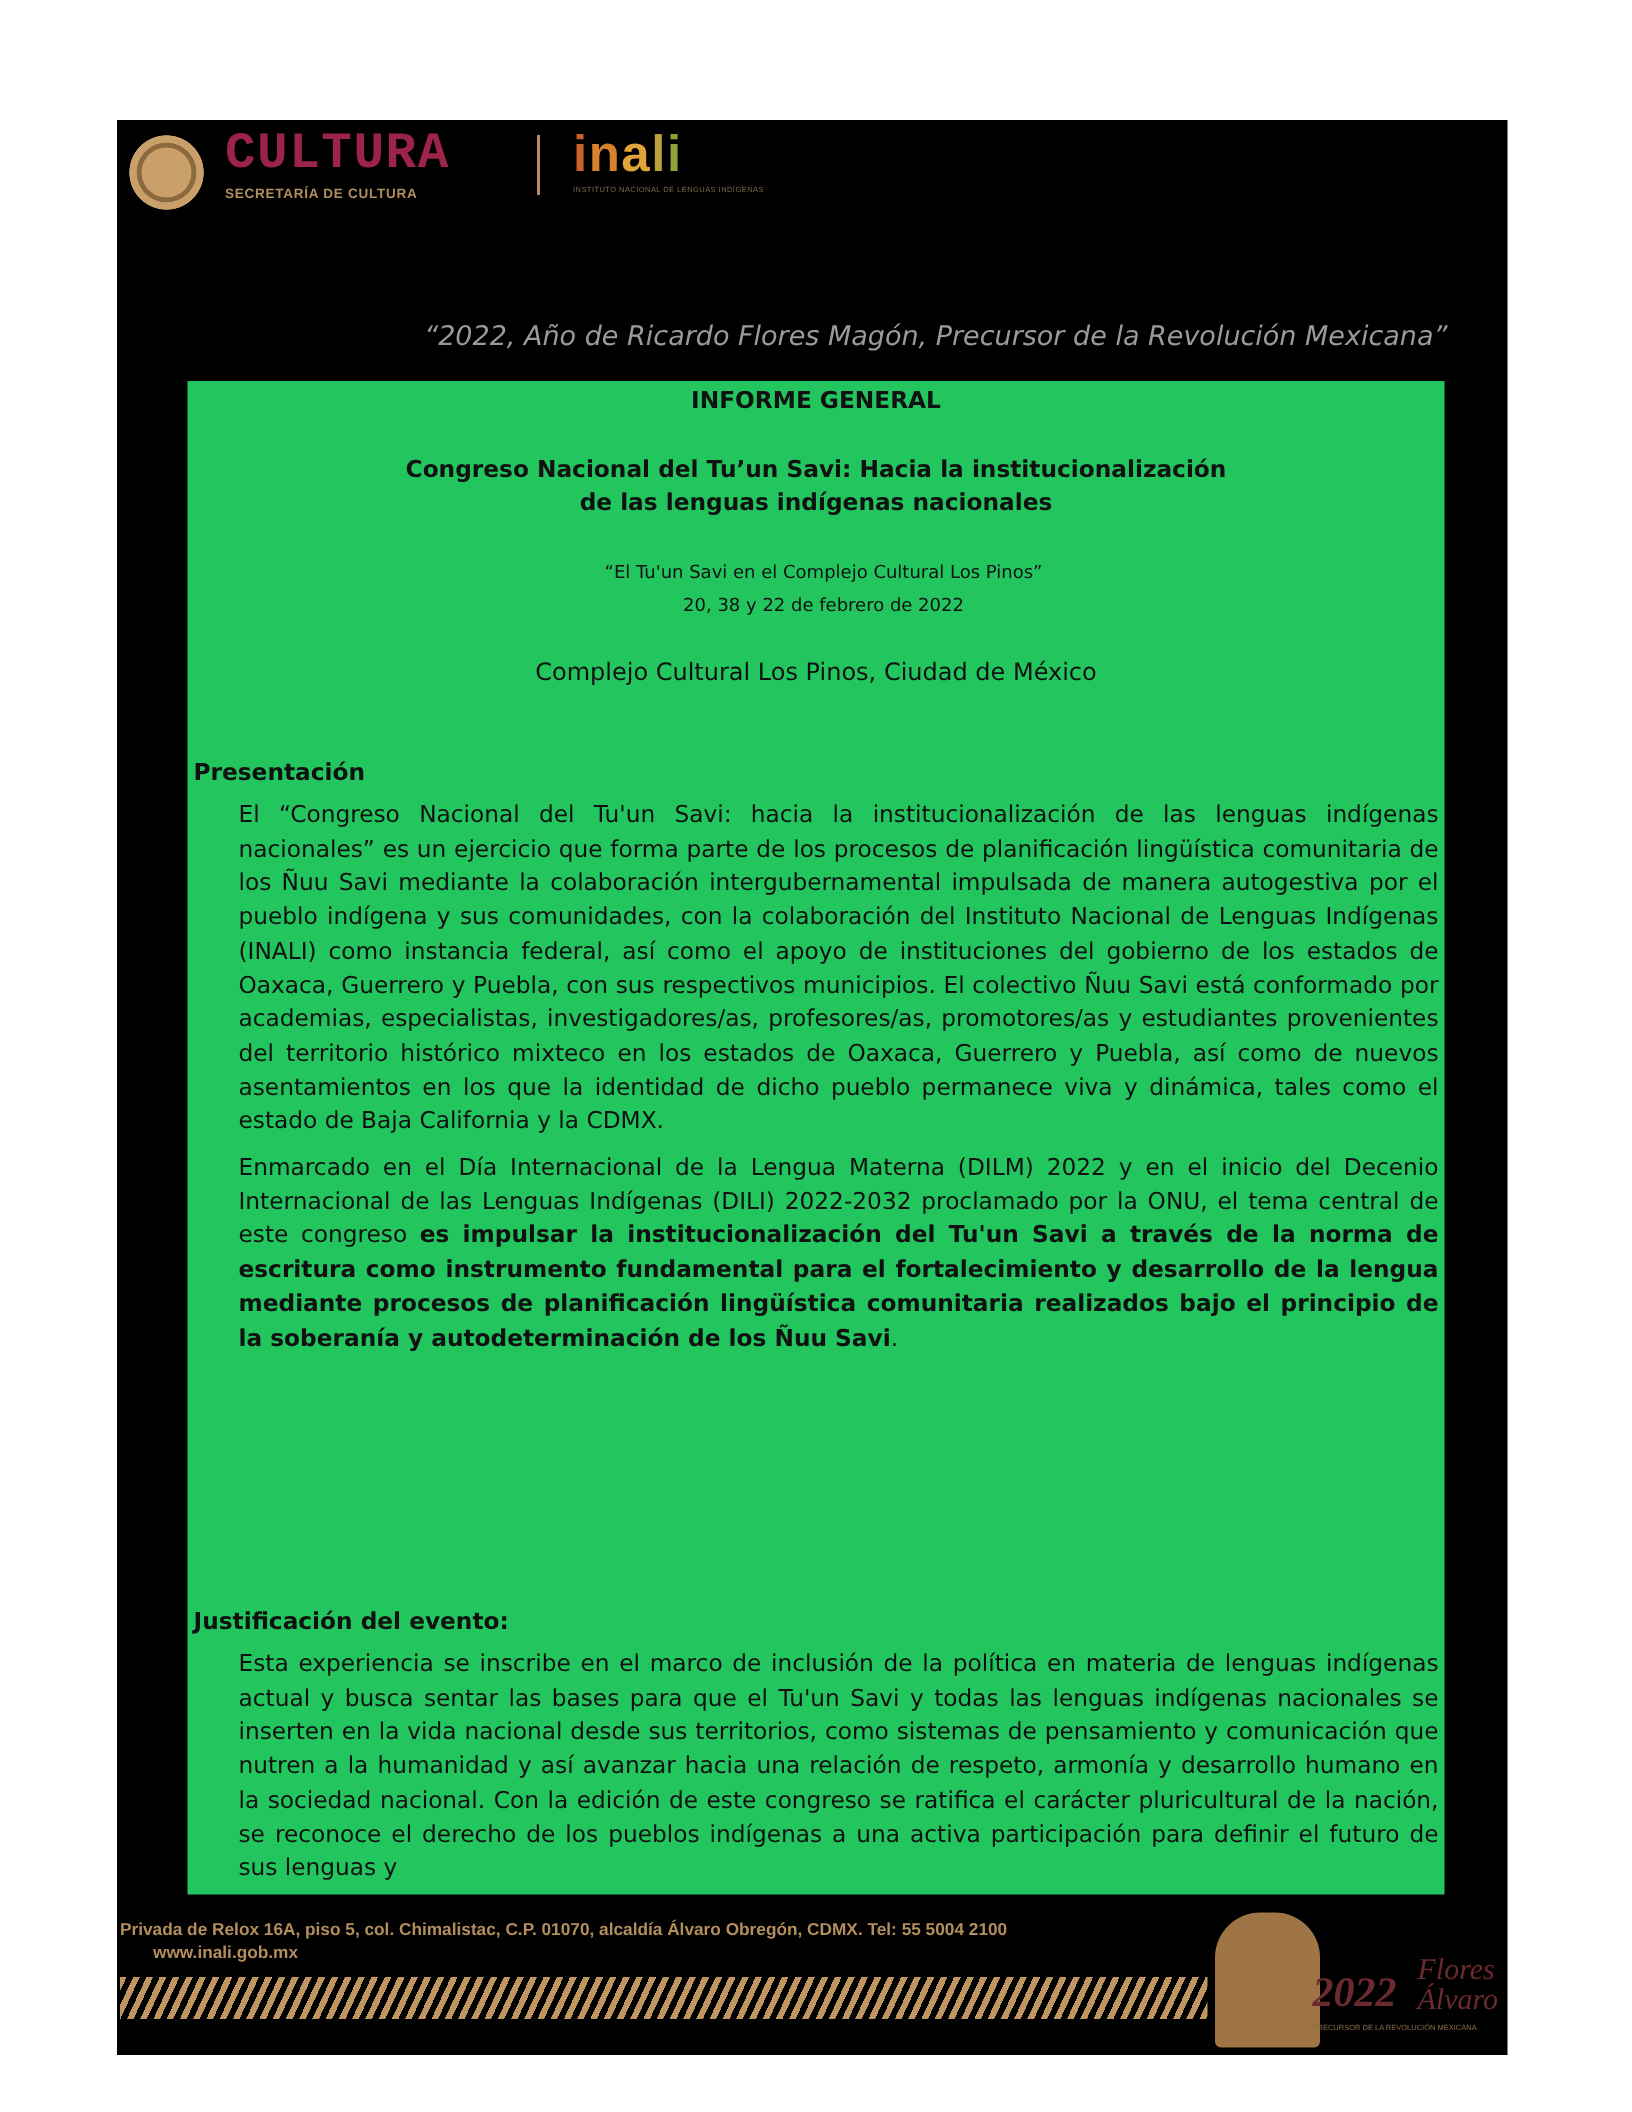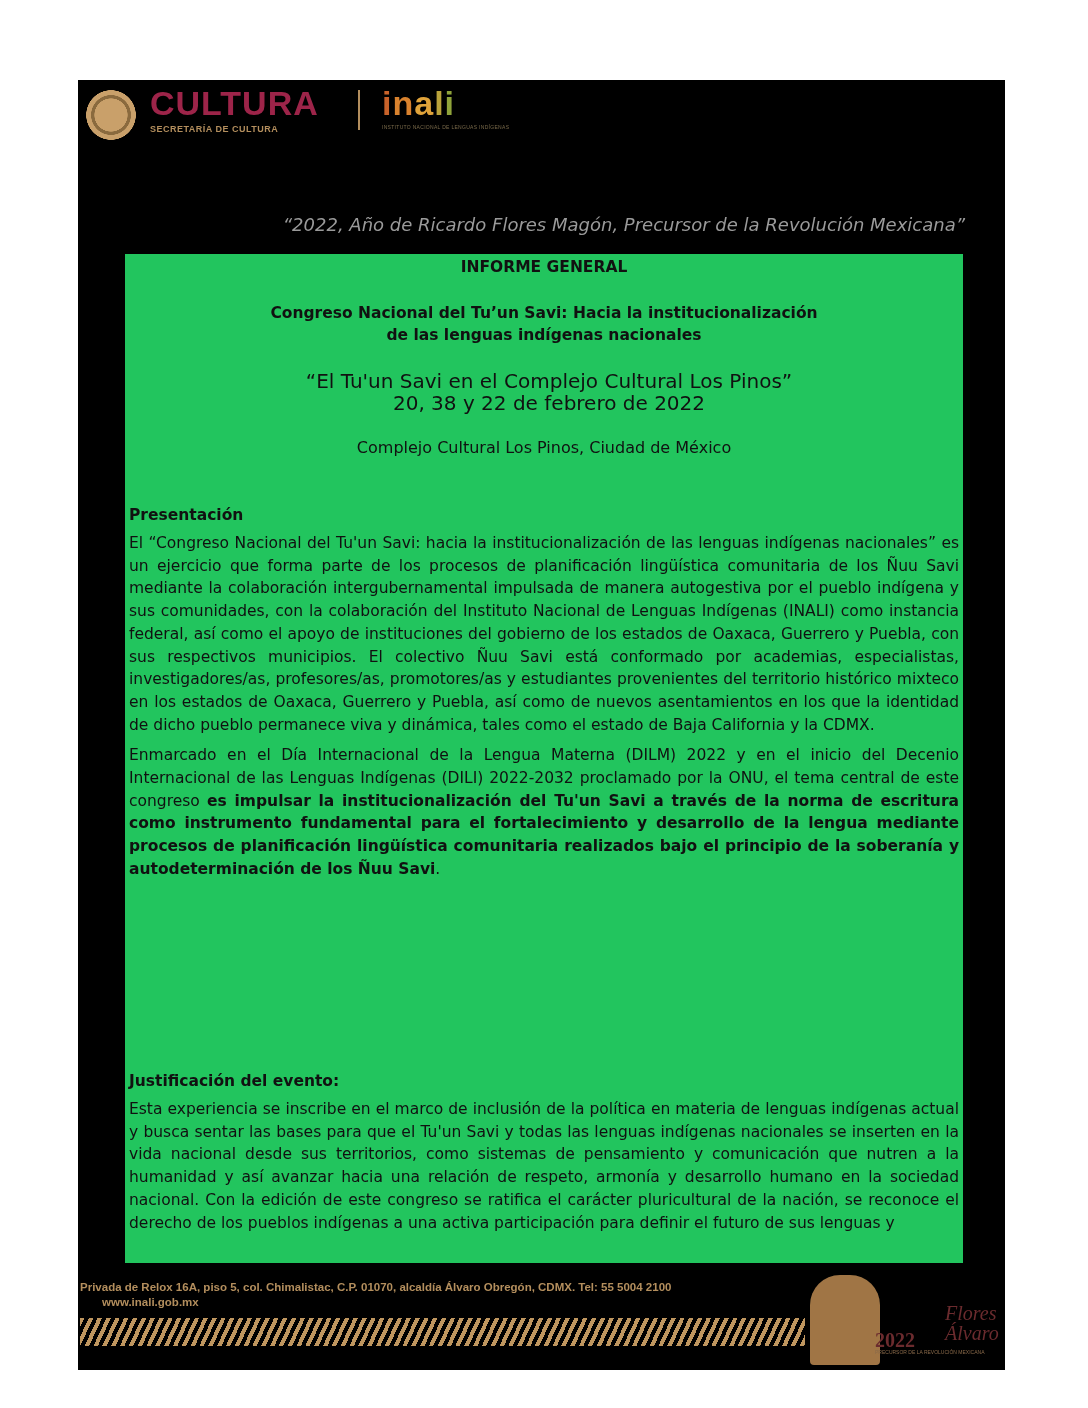--- a/index.html
+++ b/index.html
@@ -1,47 +1,47 @@
 <!DOCTYPE html>
 <html><head>
 <meta charset="utf-8">
 <style>
   html, body { margin:0; padding:0; background:#ffffff; }
   body { width:1088px; height:1408px; position:relative; overflow:hidden; font-family:"Liberation Sans", sans-serif; }
   .page-bg { position:absolute; left:78px; top:80px; width:927px; height:1290px; background:#000000; }
   .header { position:absolute; left:78px; top:80px; width:927px; height:70px; }
   .seal { position:absolute; left:4px; top:6px; width:58px; height:58px; border-radius:50%;
           background:radial-gradient(circle at 50% 50%, #c9a06a 0 40%, #8a6a3e 41% 48%, #c9a06a 49% 60%, #000 61%); }
-  .cultura { position:absolute; left:72px; top:4px; font-family:Liberation Sans, sans-serif; font-weight:bold;
+  .cultura { position:absolute; left:72px; top:4px; font-family:Liberation Mono, monospace; font-weight:bold;
              font-size:34px; color:#9d2449; letter-spacing:1px; }
   .cultura-sub { position:absolute; left:72px; top:44px; font-size:9px; font-weight:bold; color:#b38e5d; letter-spacing:0.5px; }
   .divider { position:absolute; left:280px; top:10px; width:2px; height:40px; background:#b38e5d; }
   .inali { position:absolute; left:304px; top:4px; font-family:"Liberation Sans", sans-serif; font-size:34px; font-weight:bold; letter-spacing:1px; }
   .inali span.i1{color:#c8622a}.inali span.i2{color:#d9822e}.inali span.i3{color:#e0a33a}.inali span.i4{color:#b9a23a}.inali span.i5{color:#8fa33a}
   .inali-sub { position:absolute; left:304px; top:44px; font-size:5px; color:#7a6a4a; letter-spacing:0.3px; }
   .year-motto { position:absolute; left:240px; top:214px; width:725px; text-align:right; font-style:italic;
                 font-size:18px; color:#9a9a9a; font-family:"DejaVu Sans", sans-serif; }
   .content { position:absolute; left:125px; top:254px; width:838px; height:1009px; background:#22c55e; color:#111;
              font-family:"DejaVu Sans", sans-serif; }
   .c-title { position:absolute; top:4px; left:0; width:838px; text-align:center; font-weight:bold; font-size:15.5px; }
   .c-sub { position:absolute; top:48px; left:0; width:838px; text-align:center; font-weight:bold; font-size:15.5px; line-height:22px; }
-  .c-event { position:absolute; top:116px; left:0; width:848px; text-align:center; font-size:20px; line-height:22px; }
+  .c-event { position:absolute; top:116px; left:0; width:848px; text-align:center; font-size:12px; line-height:22px; }
   .c-place { position:absolute; top:184px; left:0; width:838px; text-align:center; font-size:16px; }
   .sec { position:absolute; left:4px; width:830px; }
   .h { font-weight:bold; font-size:15.5px; }
-  .p { font-size:15.5px; line-height:22.7px; text-align:justify; }
+  .p { font-size:15.5px; line-height:22.7px; text-align:justify;margin-left:30px; }
   .b { font-weight:bold; }
   .footer-addr { position:absolute; left:80px; top:1280px; width:620px; font-size:11.5px; font-weight:bold; color:#b38e5d; line-height:15px; }
   .footer-addr .web { margin-left:22px; }
   .pattern { position:absolute; left:80px; top:1318px; width:725px; height:28px;
              background:repeating-linear-gradient(115deg, #d4a76a 0 4px, #000 4px 8px),
                         #000; opacity:0.9; }
   .magon-badge { position:absolute; left:800px; top:1275px; width:205px; height:90px; }
   .magon-portrait { position:absolute; left:10px; top:0; width:70px; height:90px; background:#a07545; border-radius:30px 30px 4px 4px; }
-  .magon-year { position:absolute; left:75px; top:54px; font-family:"Liberation Serif", serif; font-weight:bold; font-size:20px; color:#6b2b2e; }
+  .magon-year { position:absolute; left:75px; top:38px; font-family:"Liberation Serif", serif; font-weight:bold; font-style:italic; font-size:28px; color:#6b2b2e; }
   .magon-name { position:absolute; left:145px; top:28px; font-family:"Liberation Serif", serif; font-style:italic; font-size:20px; line-height:20px; color:#6b2b2e; }
   .magon-sub { position:absolute; left:75px; top:74px; font-size:5px; color:#8a6a4a; }
 </style>
 </head>
 <body>
 
 <div class="page-bg"></div>
 
 <div class="header">
   <div class="seal"></div>

